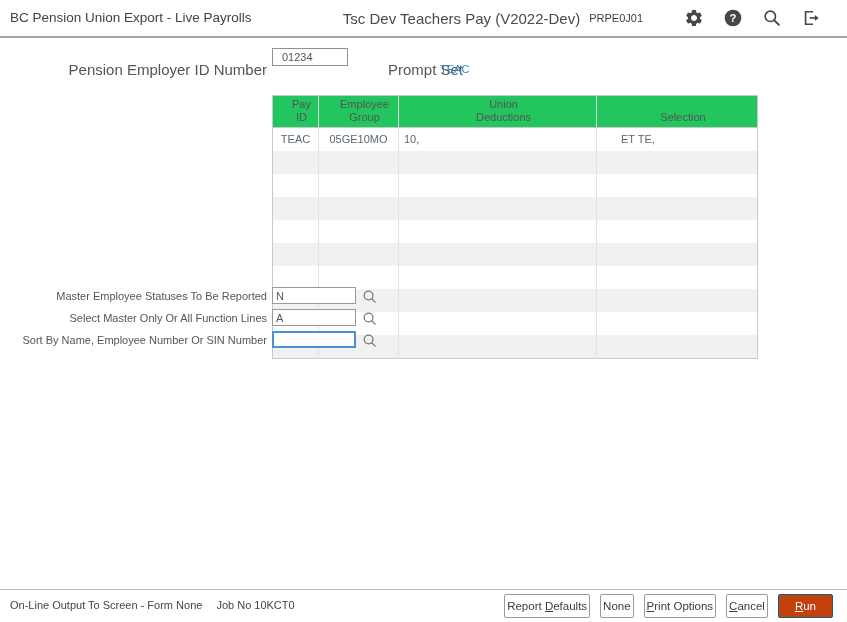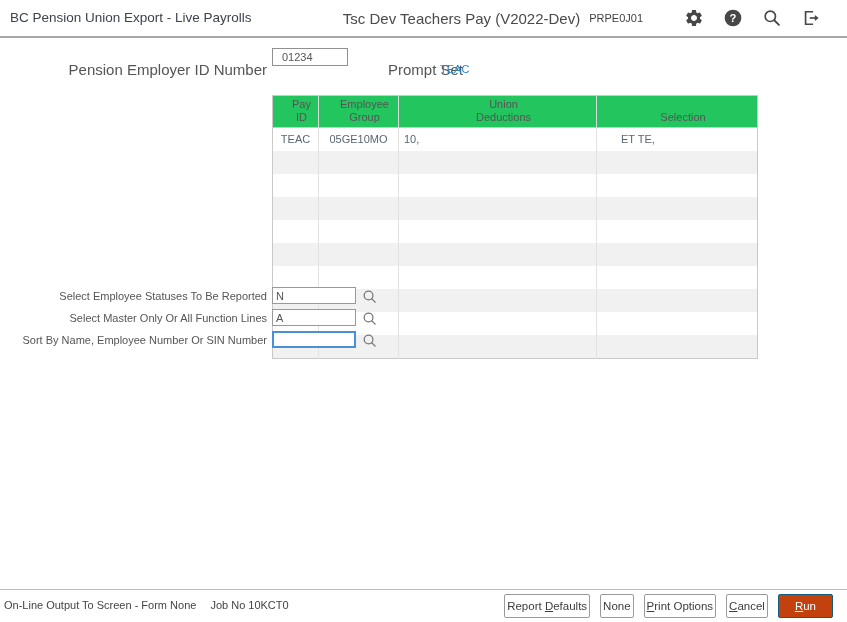--- a/index.html
+++ b/index.html
@@ -35,21 +35,21 @@
   .union-table thead{border-bottom:1px solid #c9c9c9;}
   
   .field-row{position:absolute;left:0;height:18px;}
   .field-label{position:absolute;left:0;width:267px;text-align:right;line-height:18px;font-size:11px;color:#555;top:0;}
   .field-input{position:absolute;left:272px;top:0;width:84px;height:17px;box-sizing:border-box;border:1px solid #999;font-family:inherit;font-size:11px;color:#555;padding:0 3px;}
   .field-input.focused{border:2px solid #4a90d9;}
   .lookup-btn{position:absolute;left:362px;top:1px;width:16px;height:16px;background:none;border:none;padding:0;cursor:pointer;}
   .lookup-btn svg{display:block;}
   
   .footer{position:absolute;left:0;right:0;top:589px;height:30px;background:#fff;border-top:1px solid #bcbcbc;display:flex;align-items:center;}
-  .status-text{font-size:11px;color:#444;margin-left:4px;white-space:nowrap;}
+  .status-text{font-size:11px;color:#444;margin-left:10px;white-space:nowrap;}
   .job-text{font-size:11px;color:#444;margin-left:14px;white-space:nowrap;}
   .footer-buttons{position:absolute;right:14px;top:4px;display:flex;gap:10px;}
   .btn{height:24px;box-sizing:border-box;border:1px solid #9a9a9a;border-radius:2px;background:#fff;color:#3c3c3c;font-family:inherit;font-size:11.5px;padding:0 2px;cursor:pointer;white-space:nowrap;}
   .btn .mnemonic{text-decoration:underline;}
   .btn.primary{background:#c2410c;border-color:#125e7e;color:#fff;padding:0 16px;}
 </style>
 </head>
 <body>
 
 <div class="screen">
@@ -184,21 +184,21 @@
         <tr>
           <td class="col0"></td>
           <td class="col1"></td>
           <td class="col2"></td>
           <td class="col3"></td>
         </tr>
       </tbody>
   </table>
 
   <div class="field-row" style="top:287px;right:0;">
-    <div class="field-label">Select Employee Statuses To Be Reported</div>
+    <div class="field-label">Master Employee Statuses To Be Reported</div>
     <input class="field-input" type="text" value="N" style="">
     <button class="lookup-btn">
       <span>
         <svg width="15" height="15" viewBox="0 0 24 24" fill="none">
             <circle cx="10.5" cy="10.5" r="7" stroke="#767676" stroke-width="2"></circle>
             <line x1="15.8" y1="15.8" x2="21" y2="21" stroke="#767676" stroke-width="2.2" stroke-linecap="round"></line>
           </svg>
       </span>
     </button>
   </div>

